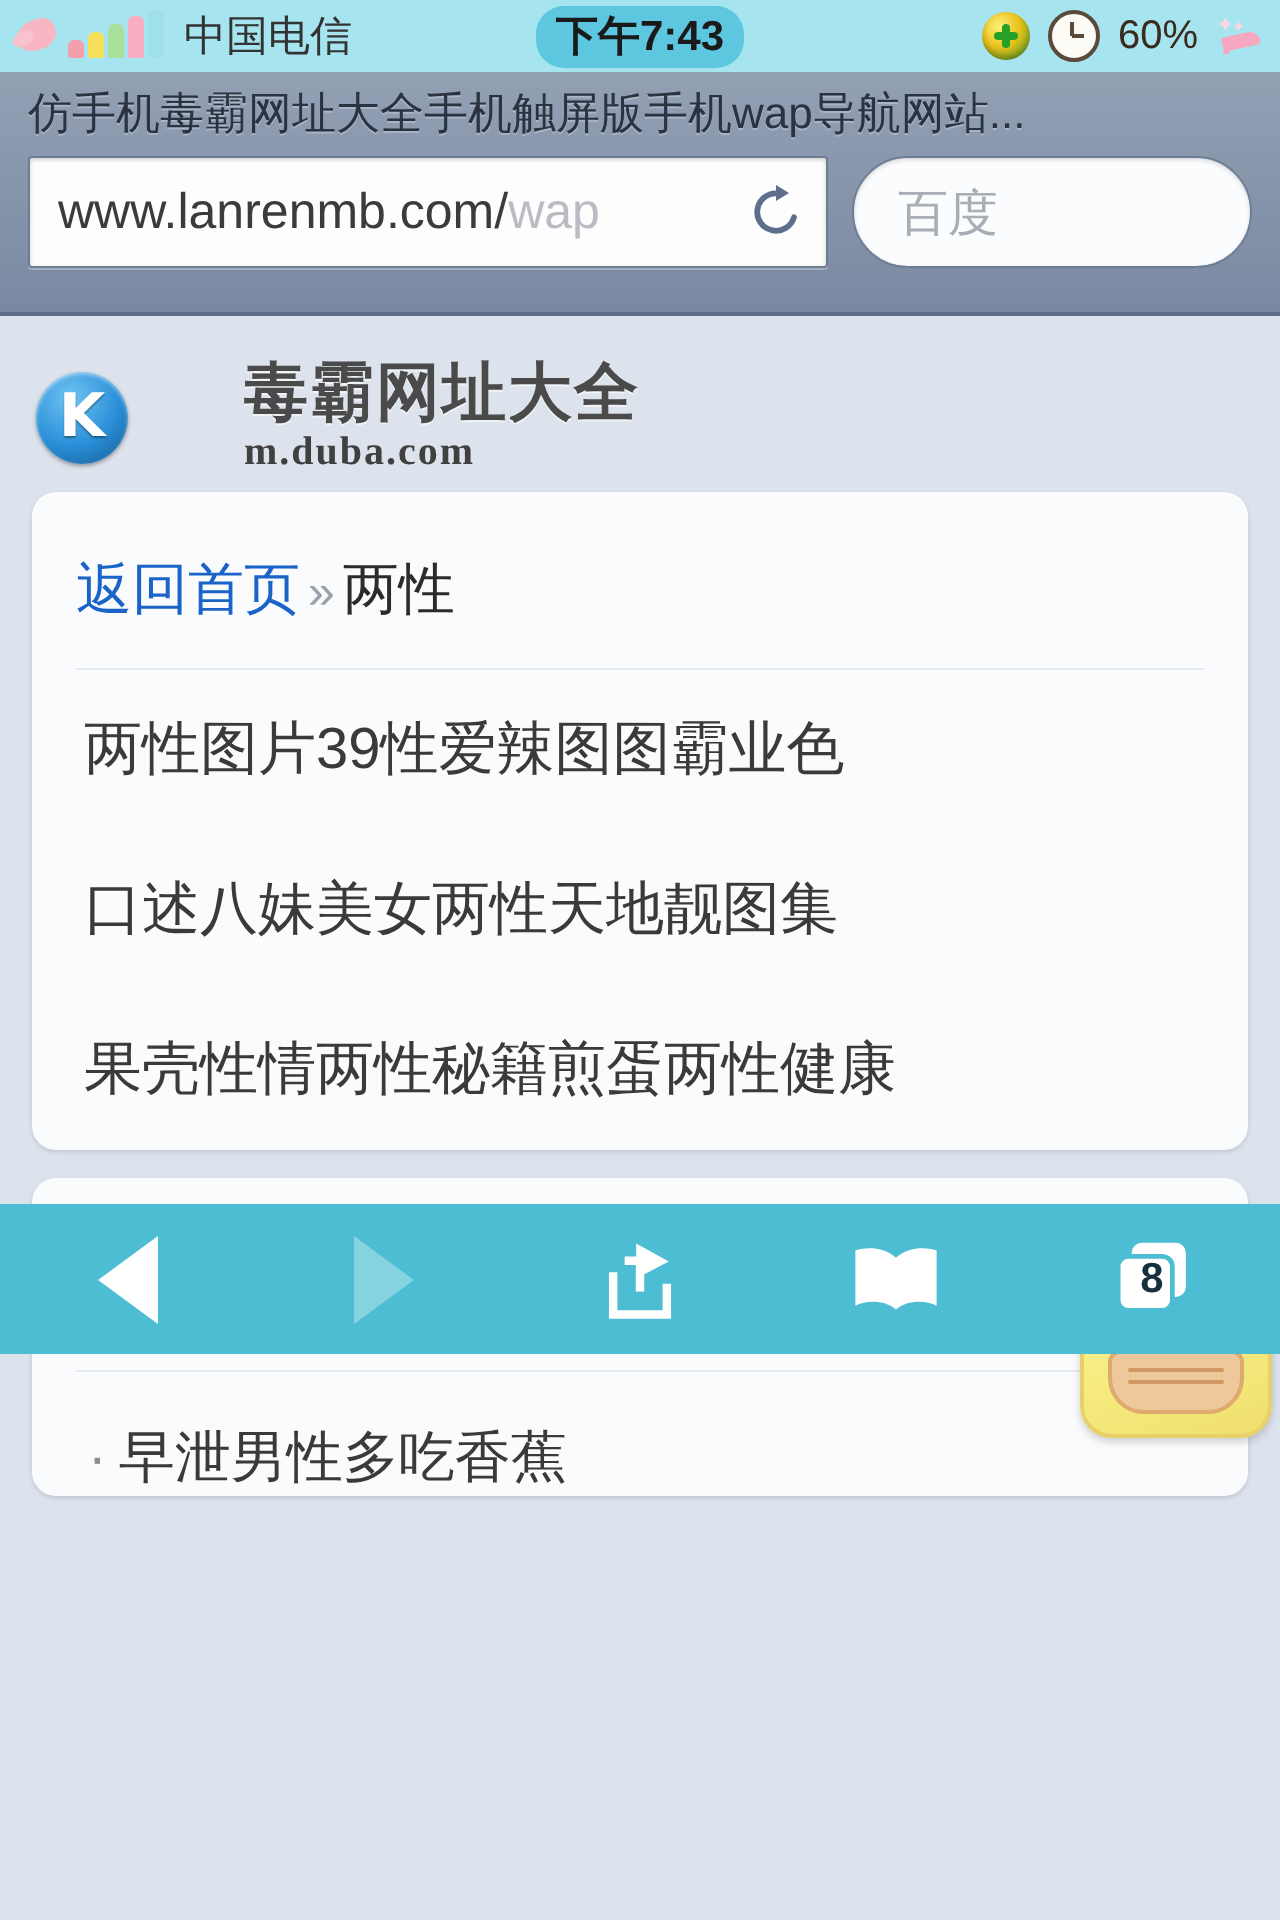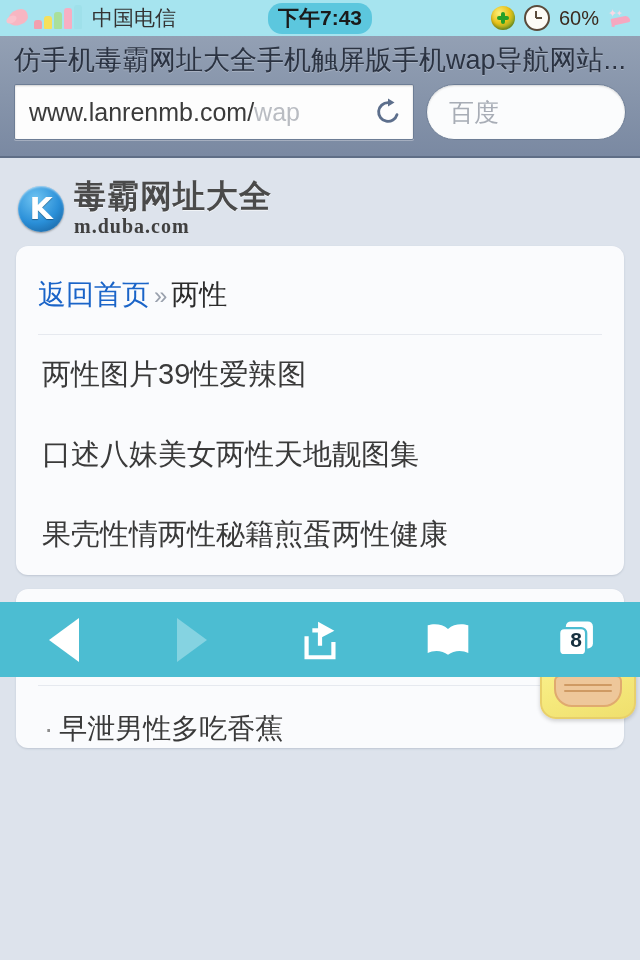--- a/index.html
+++ b/index.html
@@ -65,21 +65,21 @@
   .shoe .s1{left:0px;top:0px;}
   .shoe .s2{left:8px;top:2px;font-size:8px;}
 
   
   .chrome{
     position:absolute;top:36px;left:0;width:640px;height:122px;
     background:linear-gradient(180deg,#93a0b4 0%,#8795ab 48%,#7a89a2 100%);
     border-bottom:2px solid #5f6e86;box-sizing:border-box;
   }
   .pagetitle{
-    padding:6px 10px 0 14px;font-size:27px;color:#2b3342;
+    padding:6px 10px 0 14px;font-size:22px;color:#2b3342;
     white-space:nowrap;overflow:hidden;text-overflow:clip;
     text-shadow:0 1px 0 rgba(255,255,255,.25);
   }
   .barrow{display:flex;align-items:center;padding:6px 14px 0 14px;gap:12px;}
   .urlbox{
     flex:1;height:56px;background:#fdfdfd;border-radius:2px;
     border:1px solid #6d7d95;box-shadow:inset 0 1px 2px rgba(0,0,0,.18),0 1px 0 rgba(255,255,255,.3);
     display:flex;align-items:center;padding:0 10px 0 14px;box-sizing:border-box;overflow:hidden;
   }
   .urltext{
@@ -103,21 +103,21 @@
   .logo-mark{
     width:46px;height:46px;border-radius:50%;
     background:radial-gradient(circle at 38% 28%,#6fc4f2 0%,#2a8fd8 55%,#14568f 100%);
     box-shadow:0 1px 2px rgba(0,0,0,.35),inset 0 1px 2px rgba(255,255,255,.55);
     display:flex;align-items:center;justify-content:center;margin-right:10px;flex:none;
   }
   .logo-mark span{
     color:#fff;font-size:30px;font-weight:bold;line-height:1;
     font-family:"DejaVu Sans",sans-serif;text-shadow:0 1px 1px rgba(0,0,0,.35);
   }
-  .logo-text{display:flex;flex-direction:column;}
+  .logo-text{display:flex;flex-direction:column;margin-left:48px;}
   .logo-cn{
     font-size:32px;font-weight:bold;color:#4a4a4a;line-height:1.05;letter-spacing:1px;
     text-shadow:0 1px 0 rgba(255,255,255,.6);
   }
   .logo-en{
     font-size:20px;font-weight:bold;color:#404040;letter-spacing:1px;
     font-family:"Liberation Serif",serif;margin-top:1px;
   }
   .card{
     margin:0 16px 14px 16px;background:#fafbfd;border-radius:12px;
@@ -232,20 +232,21 @@
     </div>
 
     <div class="card">
       <div class="crumb">
         <a href="#">返回首页</a><span class="sep">»</span><span>两性</span>
       </div>
       <div class="linkrow">
         <a href="#">两性图片</a>
         <a href="#">39性爱</a>
         <a href="#">辣图</a>
+        <a href="#">图霸业色</a>
       </div>
       <div class="linkrow">
         <a href="#">口述</a>
         <a href="#">八妹美女</a>
         <a href="#">两性天地</a>
         <a href="#">靓图集</a>
       </div>
       <div class="linkrow">
         <a href="#">果壳性情</a>
         <a href="#">两性秘籍</a>

